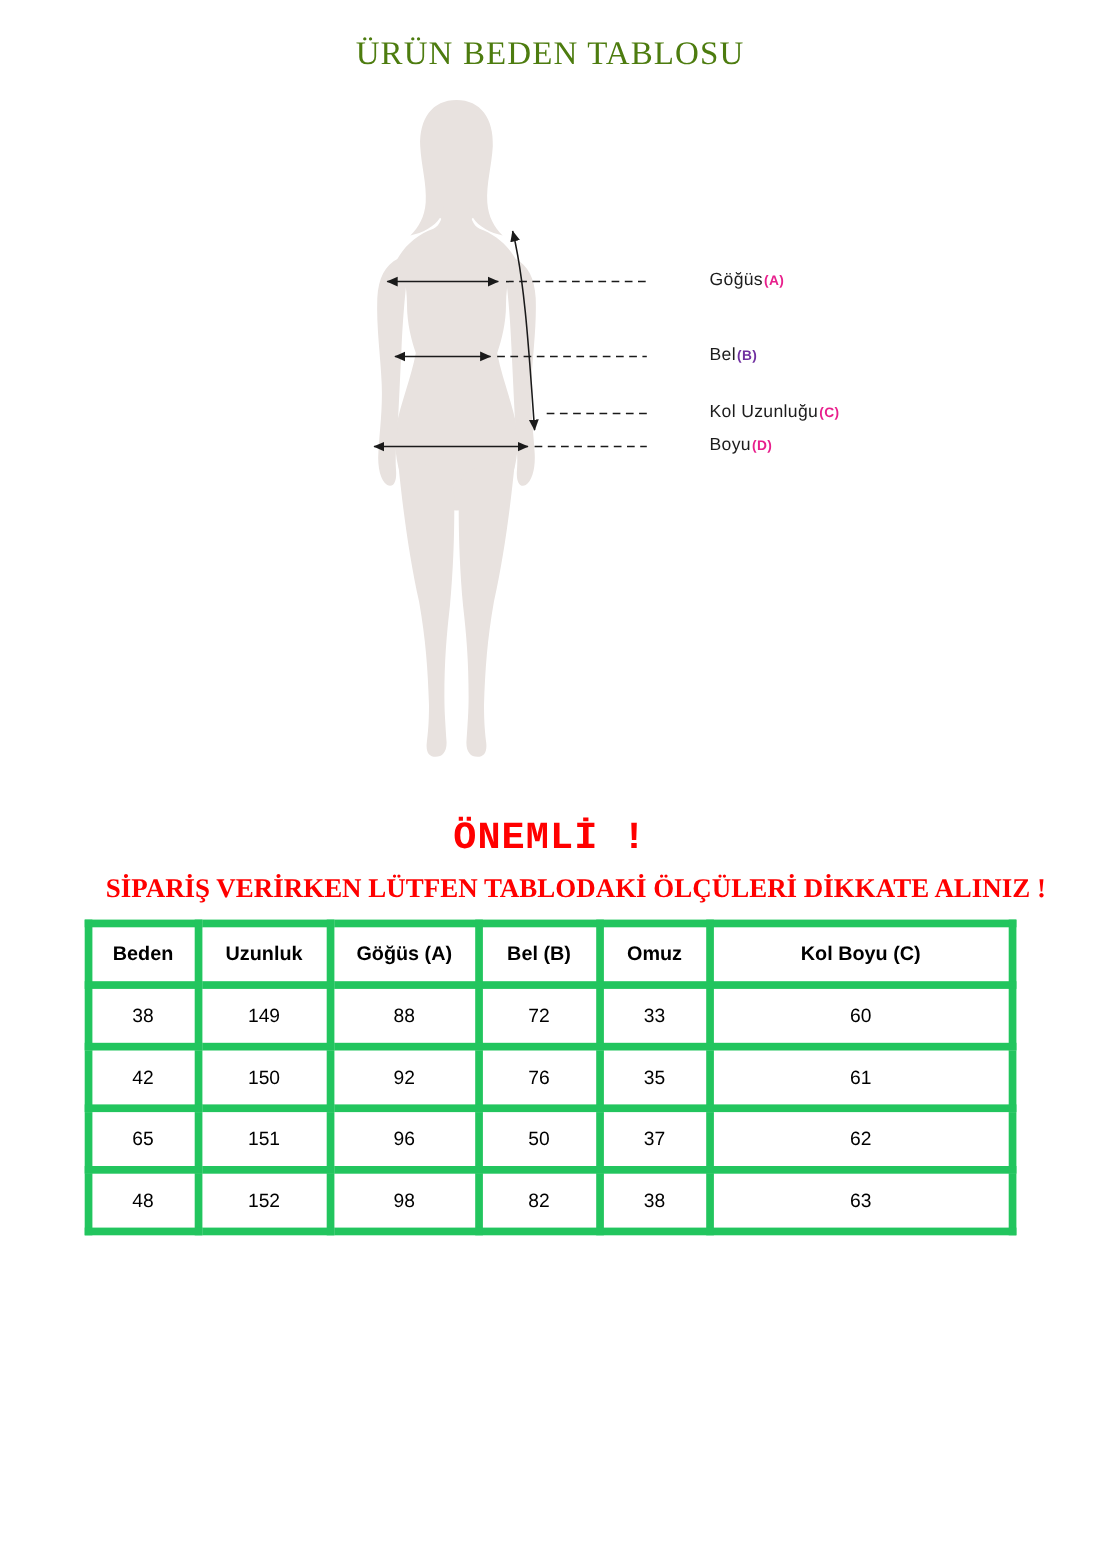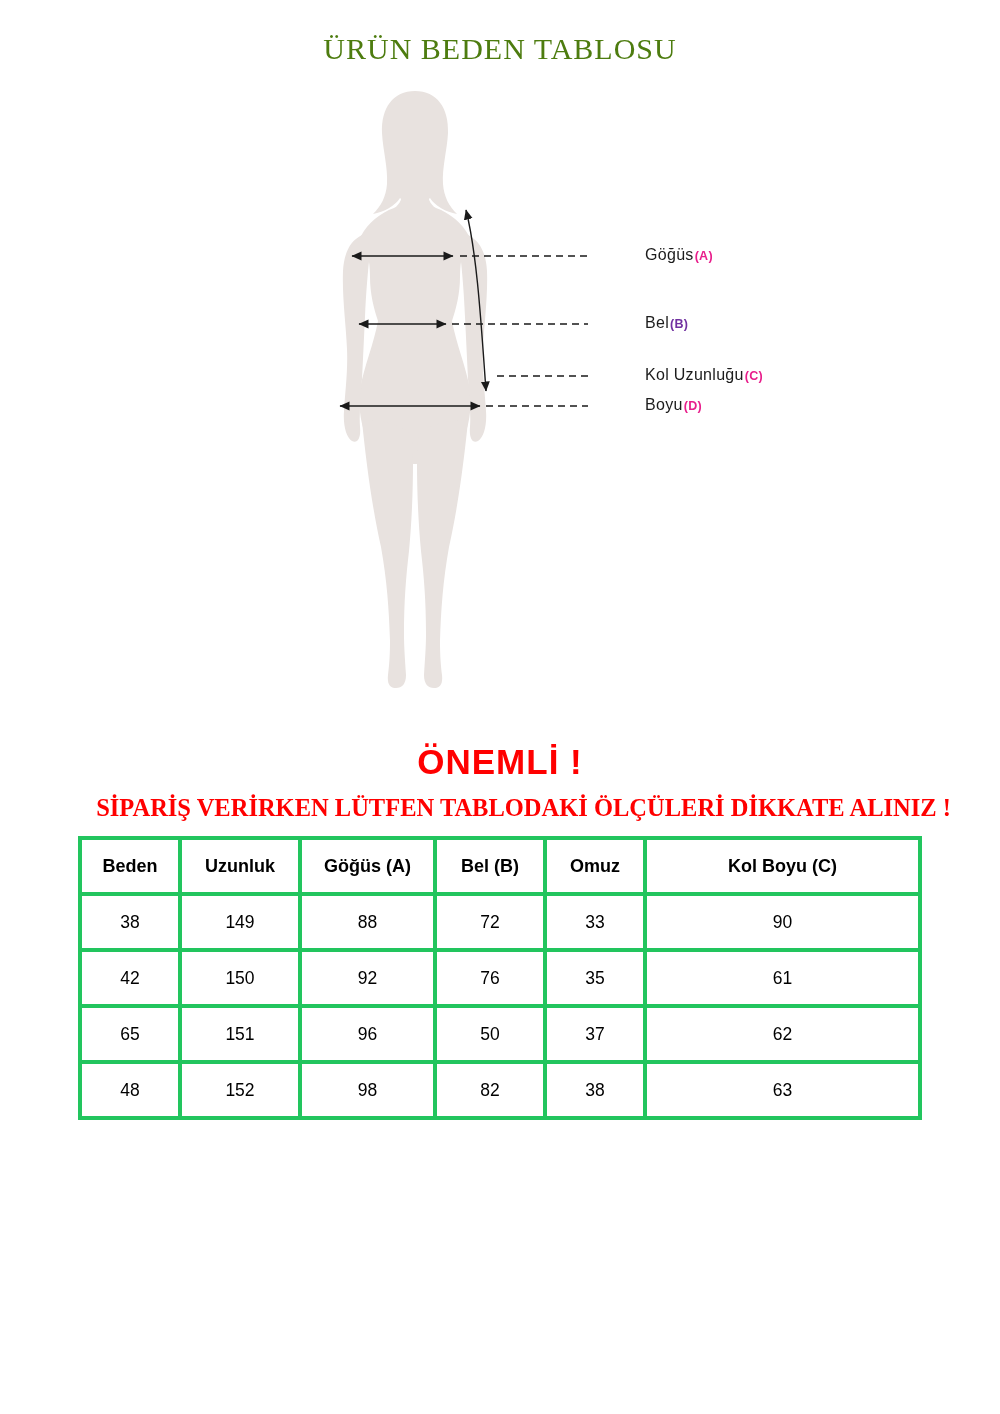--- a/index.html
+++ b/index.html
@@ -15,33 +15,33 @@
   }
   .figure-area { position:relative; height:640px; margin-top:20px; }
   .figure-area svg { position:absolute; left:0; top:0; }
   .meas-label {
     position:absolute; left:597px; font-size:16px; white-space:nowrap;
     color:#1c1c1c; letter-spacing:0.3px;margin-left:48px;
   }
   .meas-letter { font-size:12.5px; font-weight:700; margin-left:1px; }
   .important {
     margin-top:16px; text-align:center;
-    font-family:Liberation Sans, sans-serif; font-size:35px; font-weight:700;
+    font-family:Liberation Mono, monospace; font-size:35px; font-weight:700;
     color:#ff0000; letter-spacing:1px;
   }
   .warning {
     margin-top:12px; text-align:center;
     font-family:"Liberation Serif", serif; font-size:24.5px; font-weight:700;
     color:#ff0000;
   }
   .size-table {
     margin:14px auto 0; border-collapse:collapse; width:840px; table-layout:fixed;
   }
   .size-table th, .size-table td {
-    border:4px solid #22c55e; text-align:center; vertical-align:middle;
+    border:7px solid #22c55e; text-align:center; vertical-align:middle;
     height:56px; font-size:17.5px; padding:0;
   }
   .size-table th { font-weight:700; font-size:18px; }
 </style>
 </head>
 <body>
 
 <div class="sheet">
 
   <h1 class="title">ÜRÜN BEDEN TABLOSU</h1>
@@ -111,21 +111,21 @@
         <th>Kol Boyu (C)</th>
       </tr>
     </thead>
     <tbody>
       <tr>
         <td>38</td>
         <td>149</td>
         <td>88</td>
         <td>72</td>
         <td>33</td>
-        <td>90</td>
+        <td>60</td>
       </tr>
       <tr>
         <td>42</td>
         <td>150</td>
         <td>92</td>
         <td>76</td>
         <td>35</td>
         <td>61</td>
       </tr>
       <tr>

